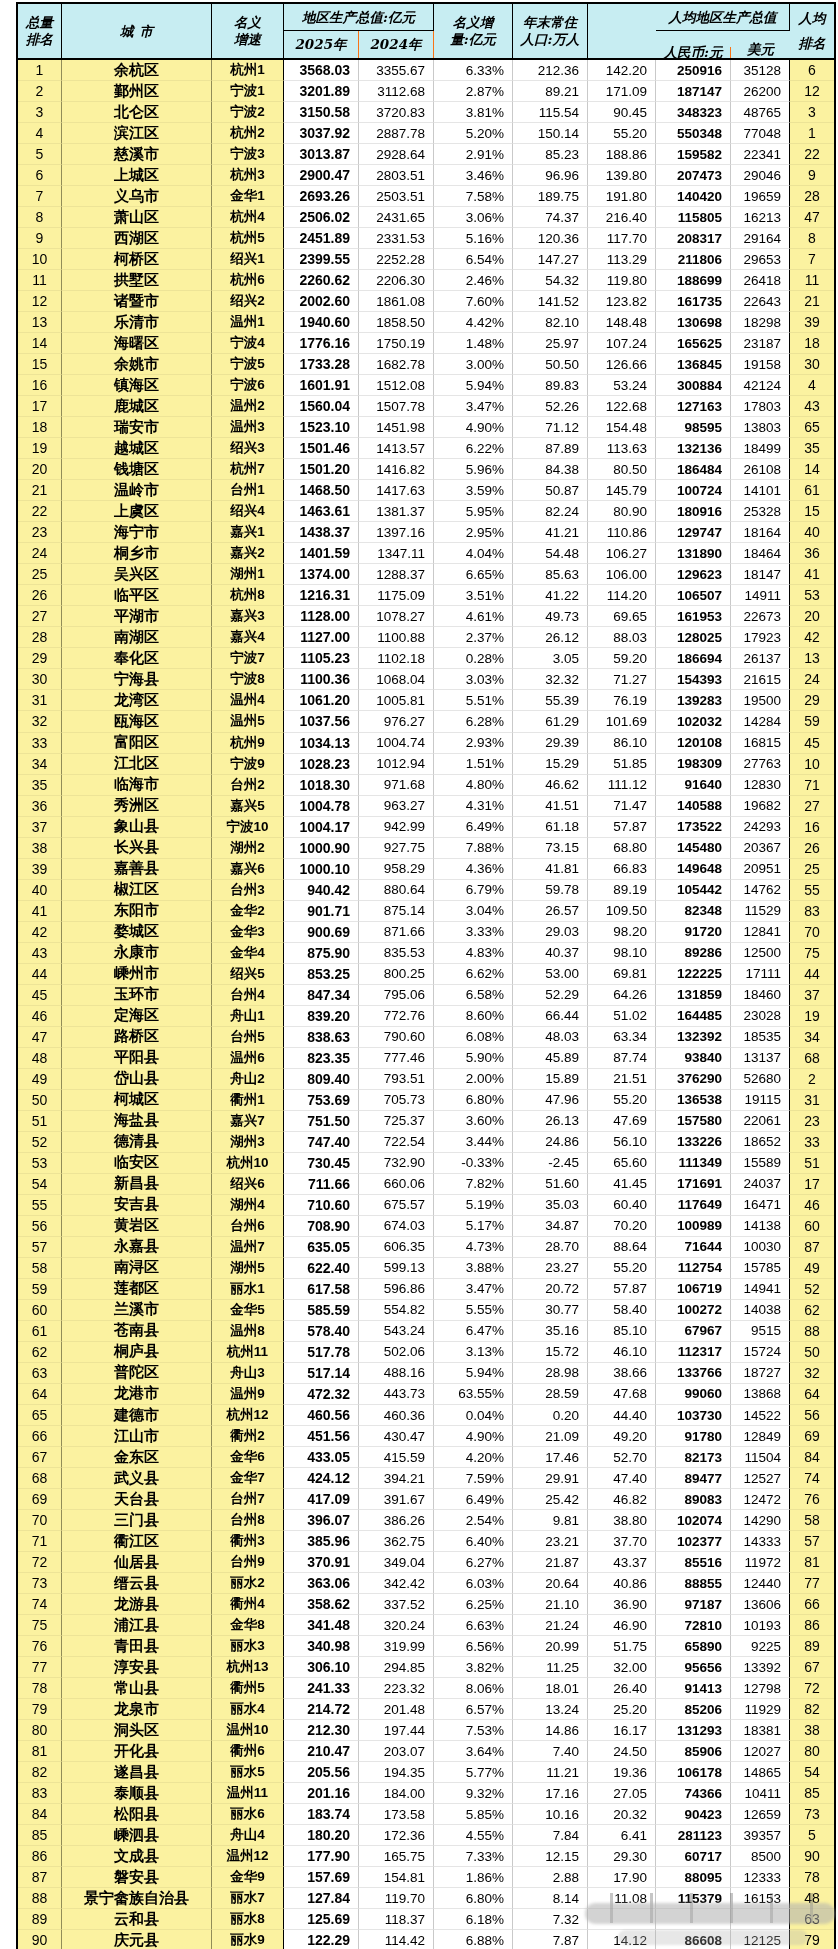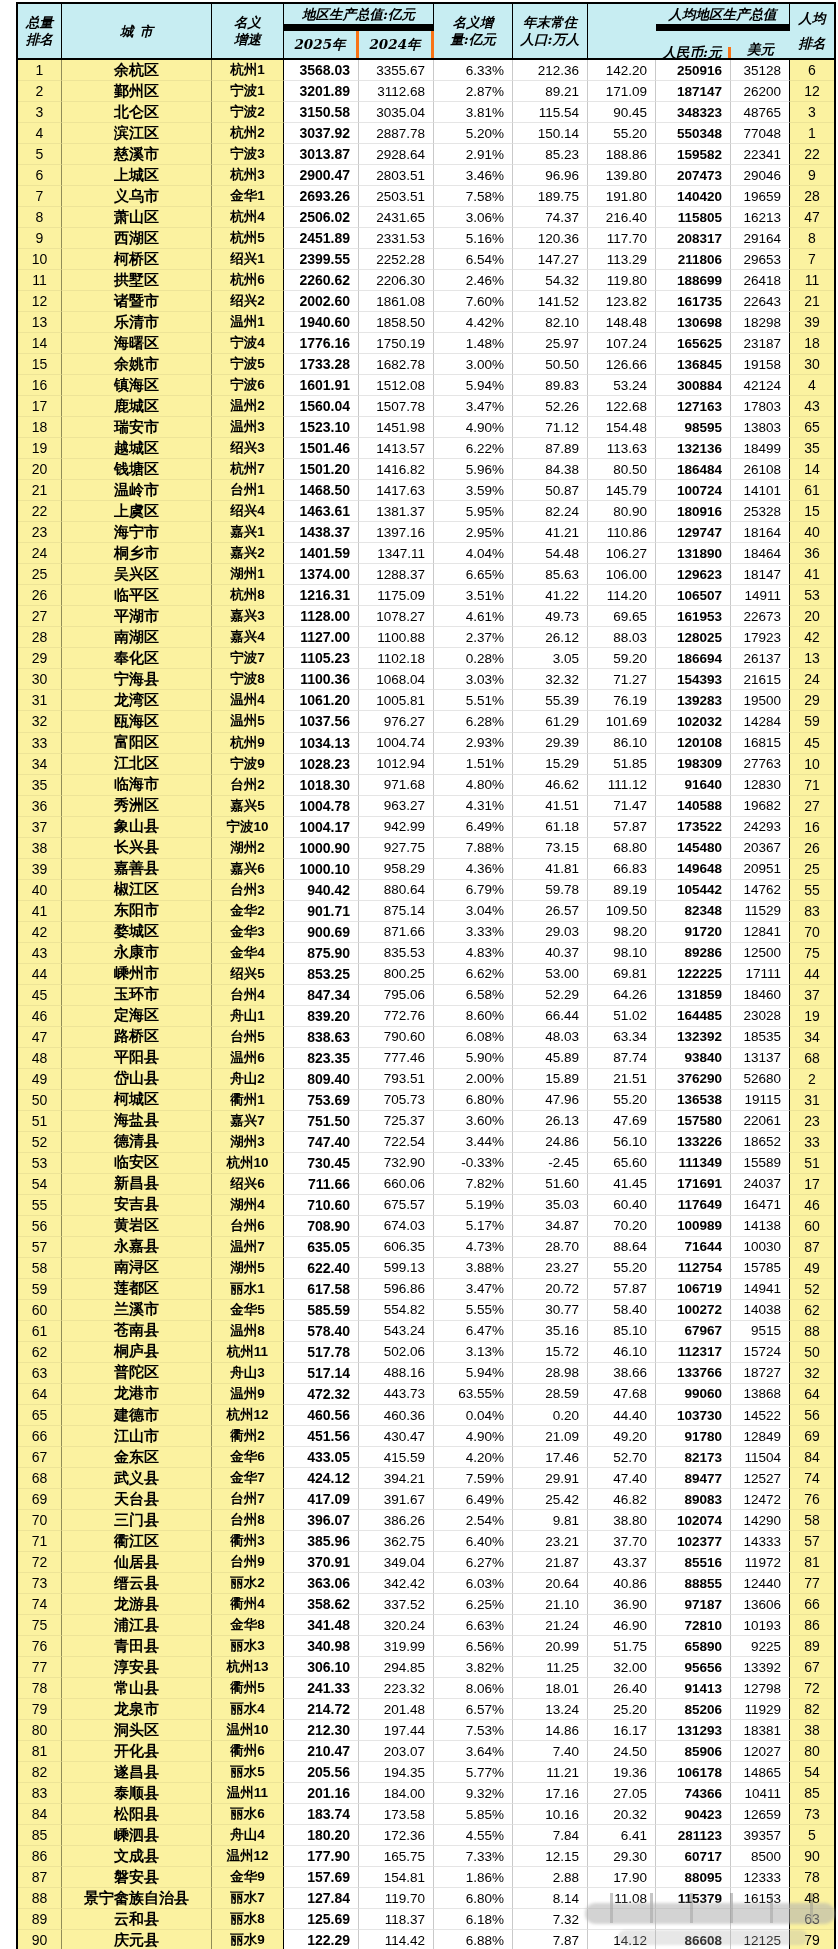--- a/index.html
+++ b/index.html
@@ -11,22 +11,22 @@
 
   
   #thead{background:var(--header-bg,#c7edf2);border-bottom:2px solid #000;}
   #thead .grid-row{grid-template-rows:27px 27px;}
   .hcell{display:flex;flex-direction:column;align-items:center;justify-content:center;
          font-family:"DejaVu Serif","Liberation Serif",serif;font-style:italic;font-weight:bold;
          font-size:13.5px;color:#000;line-height:1.25;
          border-right:1px solid #000;box-sizing:border-box;}
   .hcell:last-child{border-right:none;}
   .rs2{grid-row:1 / span 2;}
-  .grp{grid-column:span 2;border-bottom:7px solid #000000;}
-  .sub{border-right:3px solid #f97316;}
+  .grp{grid-column:span 2;border-bottom:1px solid #000000;}
+  .sub{border-right:1px solid #f97316;}
   .region-h{letter-spacing:14px;text-indent:14px;}
   .city-h{letter-spacing:6px;text-indent:6px;}
 
   
   #tbody .grid-row{grid-auto-rows:21.02px;height:21.02px;}
   .cell{display:flex;align-items:center;box-sizing:border-box;
         font-size:13.5px;color:#000;white-space:nowrap;overflow:hidden;
         border-right:1px solid #c9c9c9;border-bottom:1px solid rgba(0,0,0,0.10);}
   .yellow{background:var(--side-bg,#fbf2a0);border-right:1px solid rgba(60,60,30,0.55);
           border-bottom:1px solid rgba(0,0,0,0.06);}
@@ -116,21 +116,21 @@
     <div class="cell num rmb-c">187147</div>
     <div class="cell num blackline">26200</div>
     <div class="cell yellow center pcrank">12</div>
   </div>
 
   <div class="grid-row">
     <div class="cell yellow center rank-l">3</div>
     <div class="cell yellow center region-c">北仑区</div>
     <div class="cell yellow center city-c blackline">宁波2</div>
     <div class="cell num gdp25">3150.58</div>
-    <div class="cell num">3035.04</div>
+    <div class="cell num">3720.83</div>
     <div class="cell num">3.81%</div>
     <div class="cell num">115.54</div>
     <div class="cell num">90.45</div>
     <div class="cell num rmb-c">348323</div>
     <div class="cell num blackline">48765</div>
     <div class="cell yellow center pcrank">3</div>
   </div>
 
   <div class="grid-row">
     <div class="cell yellow center rank-l">4</div>

